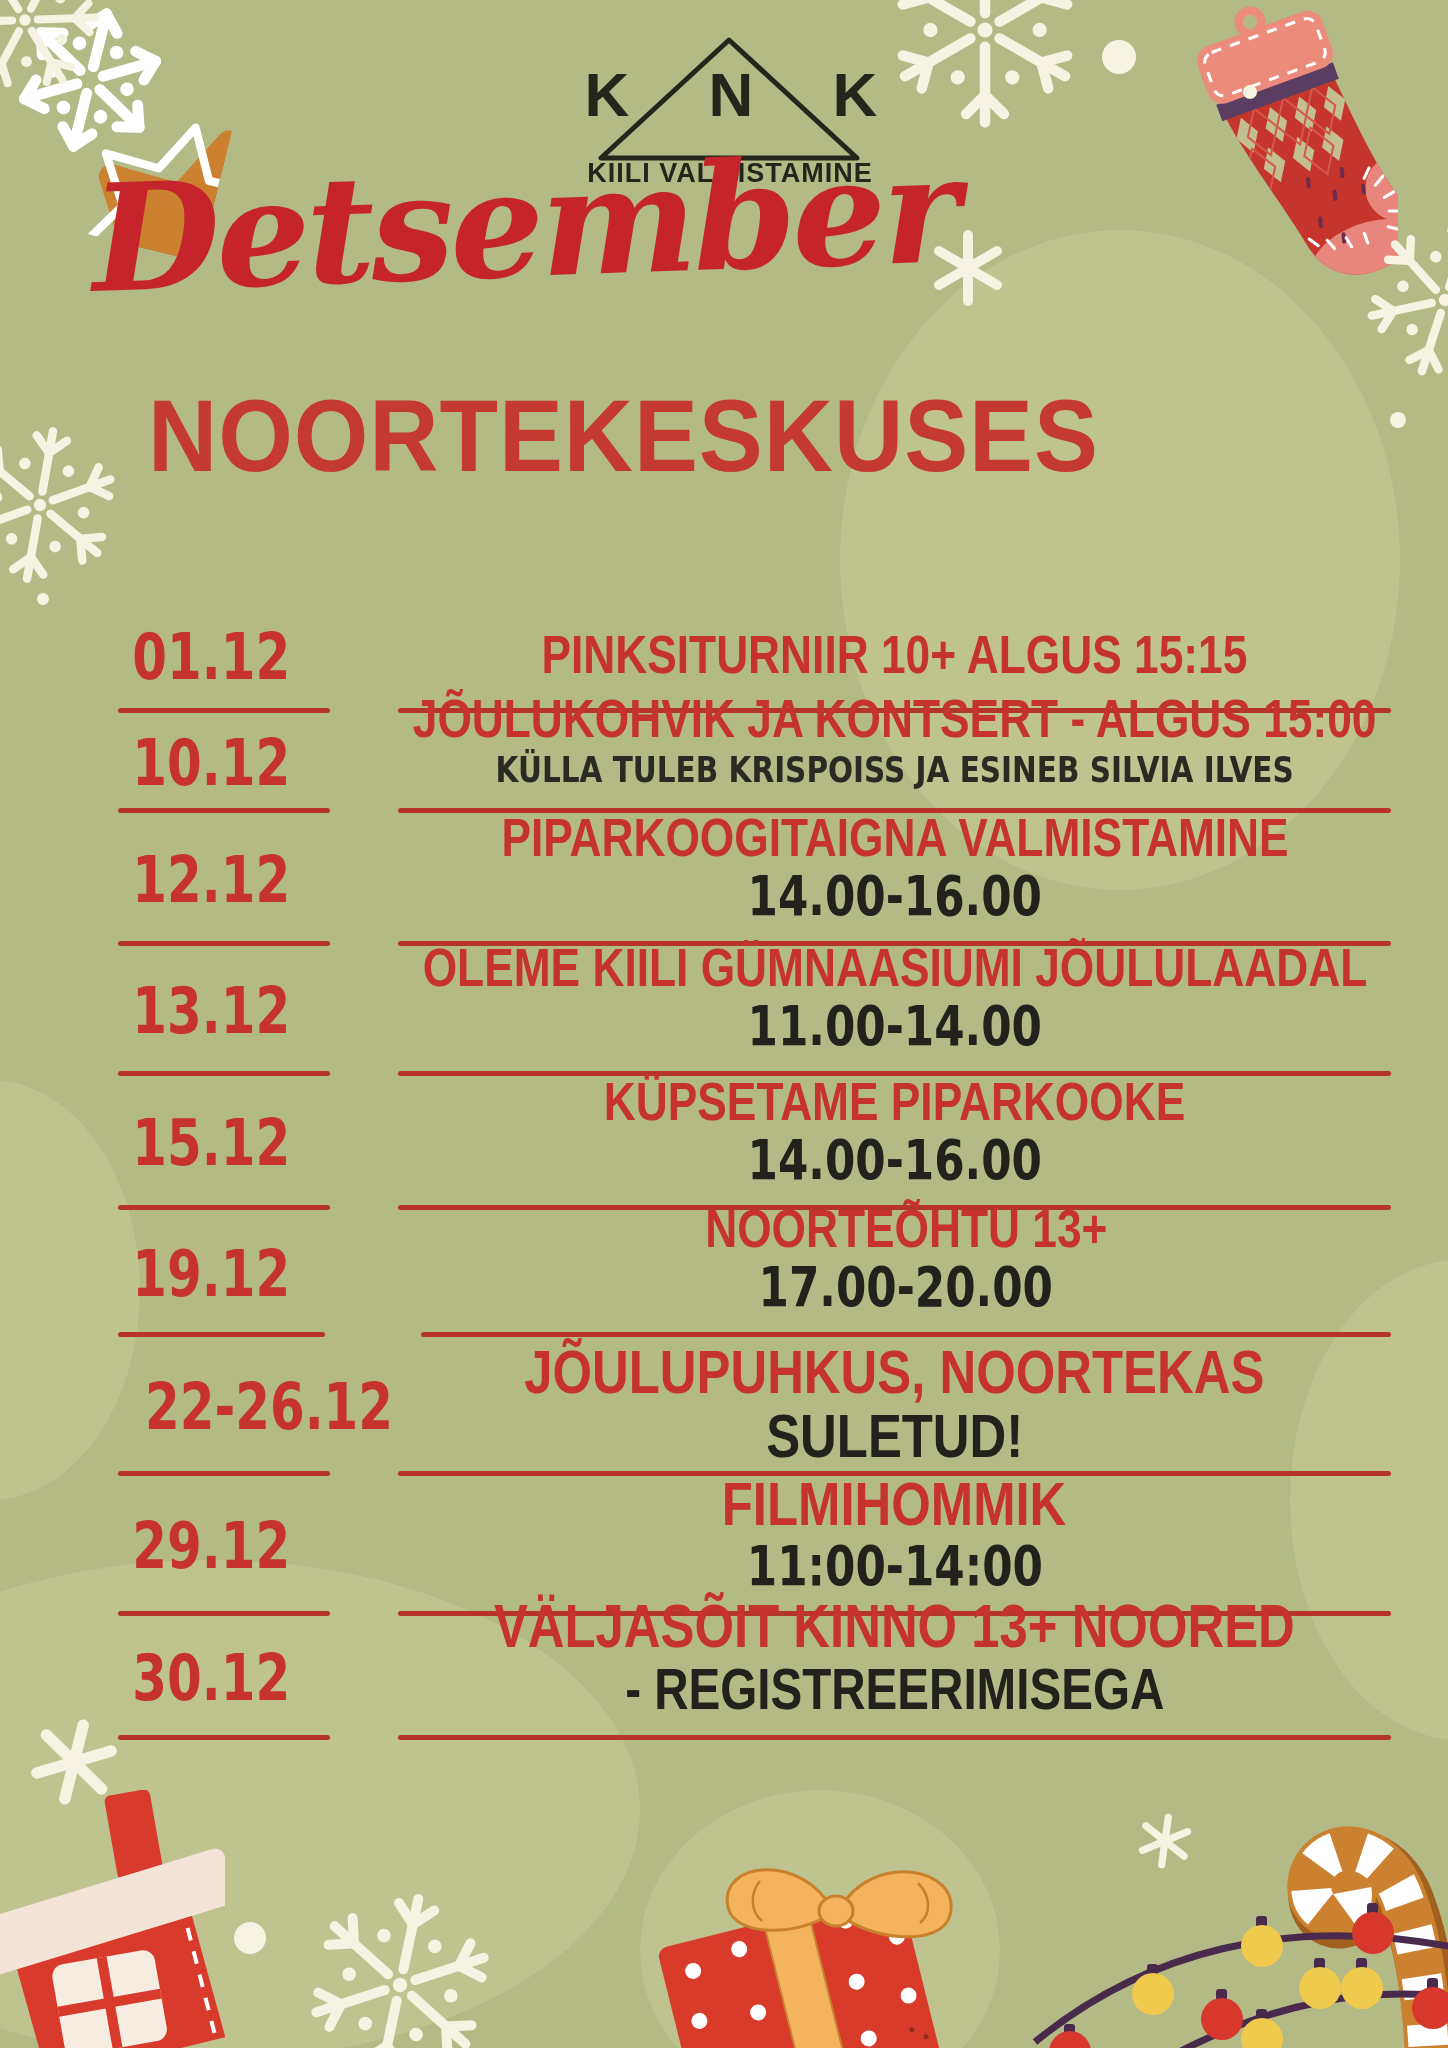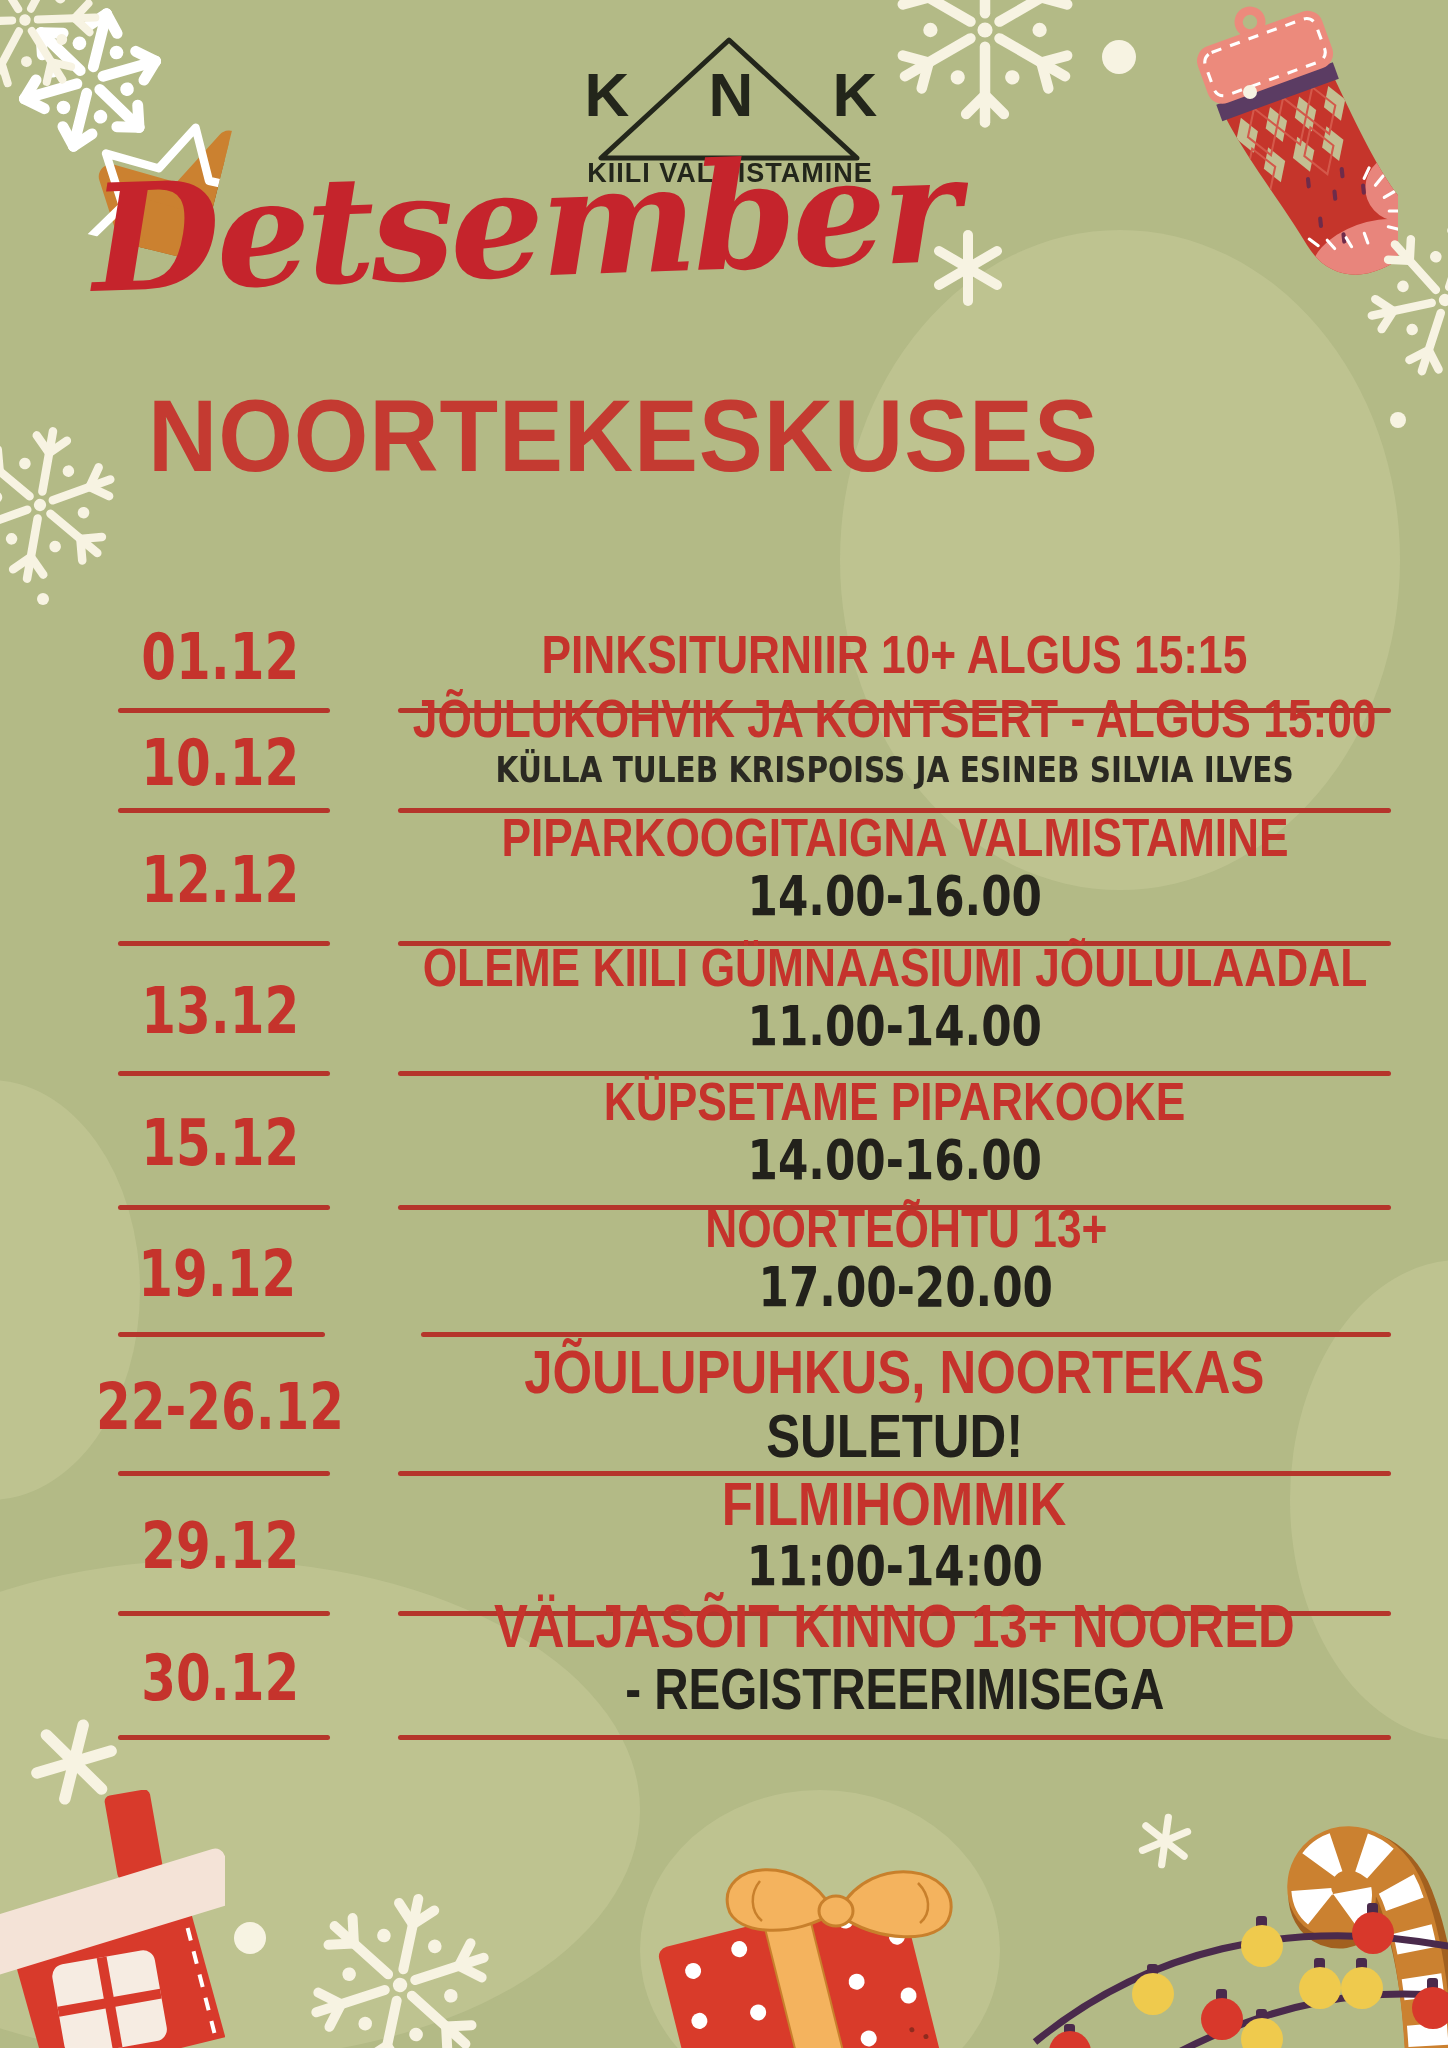--- a/index.html
+++ b/index.html
@@ -16,21 +16,21 @@
      font-family:"DejaVu Serif",serif;font-style:italic;font-weight:700;
      font-size:148px;line-height:1.1;transform:rotate(-2deg);transform-origin:left center;
      letter-spacing:-4px;}
   #title-caps{left:148px;top:378px;color:#c43a31;font-weight:700;
      font-size:102px;letter-spacing:1px;transform:scaleX(.94);transform-origin:left center;
      white-space:nowrap;}
   
   #schedule{left:110px;top:600px;width:1281px;}
   .row{position:relative;display:flex;}
   .dcell{position:relative;width:220px;display:flex;align-items:center;
-     justify-content:center;}
+     }
   .dcell::after{content:"";position:absolute;left:8px;right:0;bottom:0;height:5px;
      background:#b5352b;border-radius:3px;}
   .ecell{position:relative;margin-left:68px;width:993px;display:flex;
      flex-direction:column;align-items:center;justify-content:flex-end;
      padding-bottom:20px;box-sizing:border-box;}
   .ecell::after{content:"";position:absolute;left:0;right:0;bottom:0;height:5px;
      background:#b5352b;border-radius:3px;}
   .ecell.center{justify-content:center;padding-bottom:6px;text-decoration:underline;}
   .cx{display:inline-block;white-space:nowrap;}
   .date-text{font-family:"DejaVu Sans",sans-serif;font-weight:700;font-size:64px;

